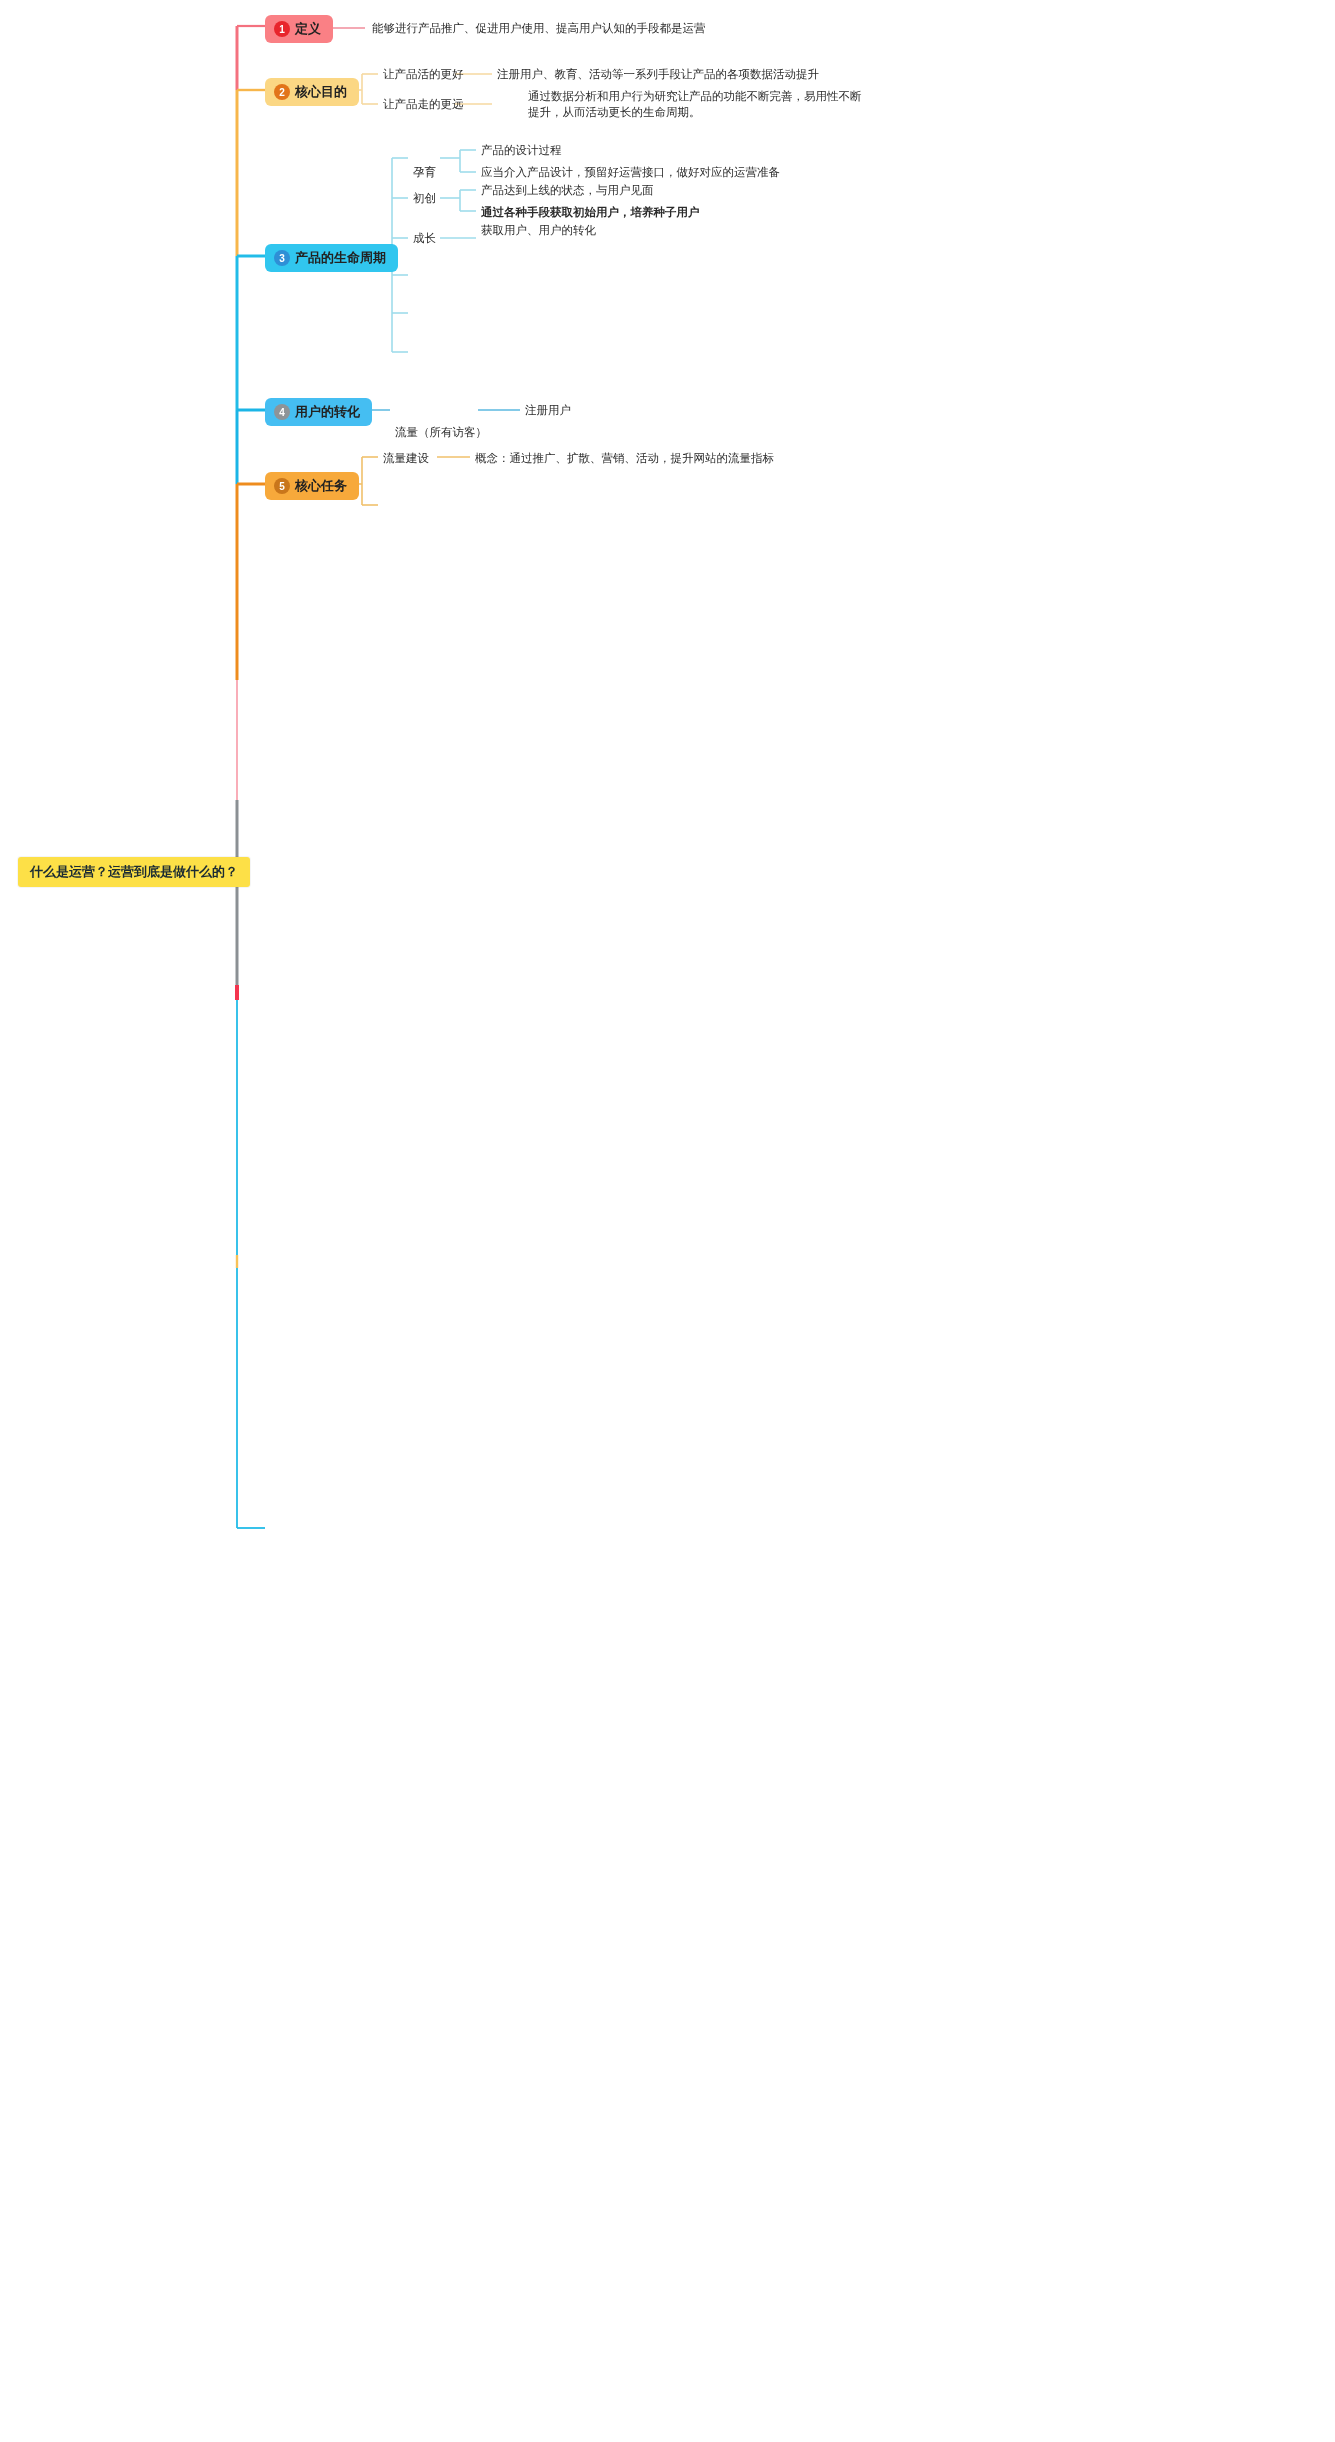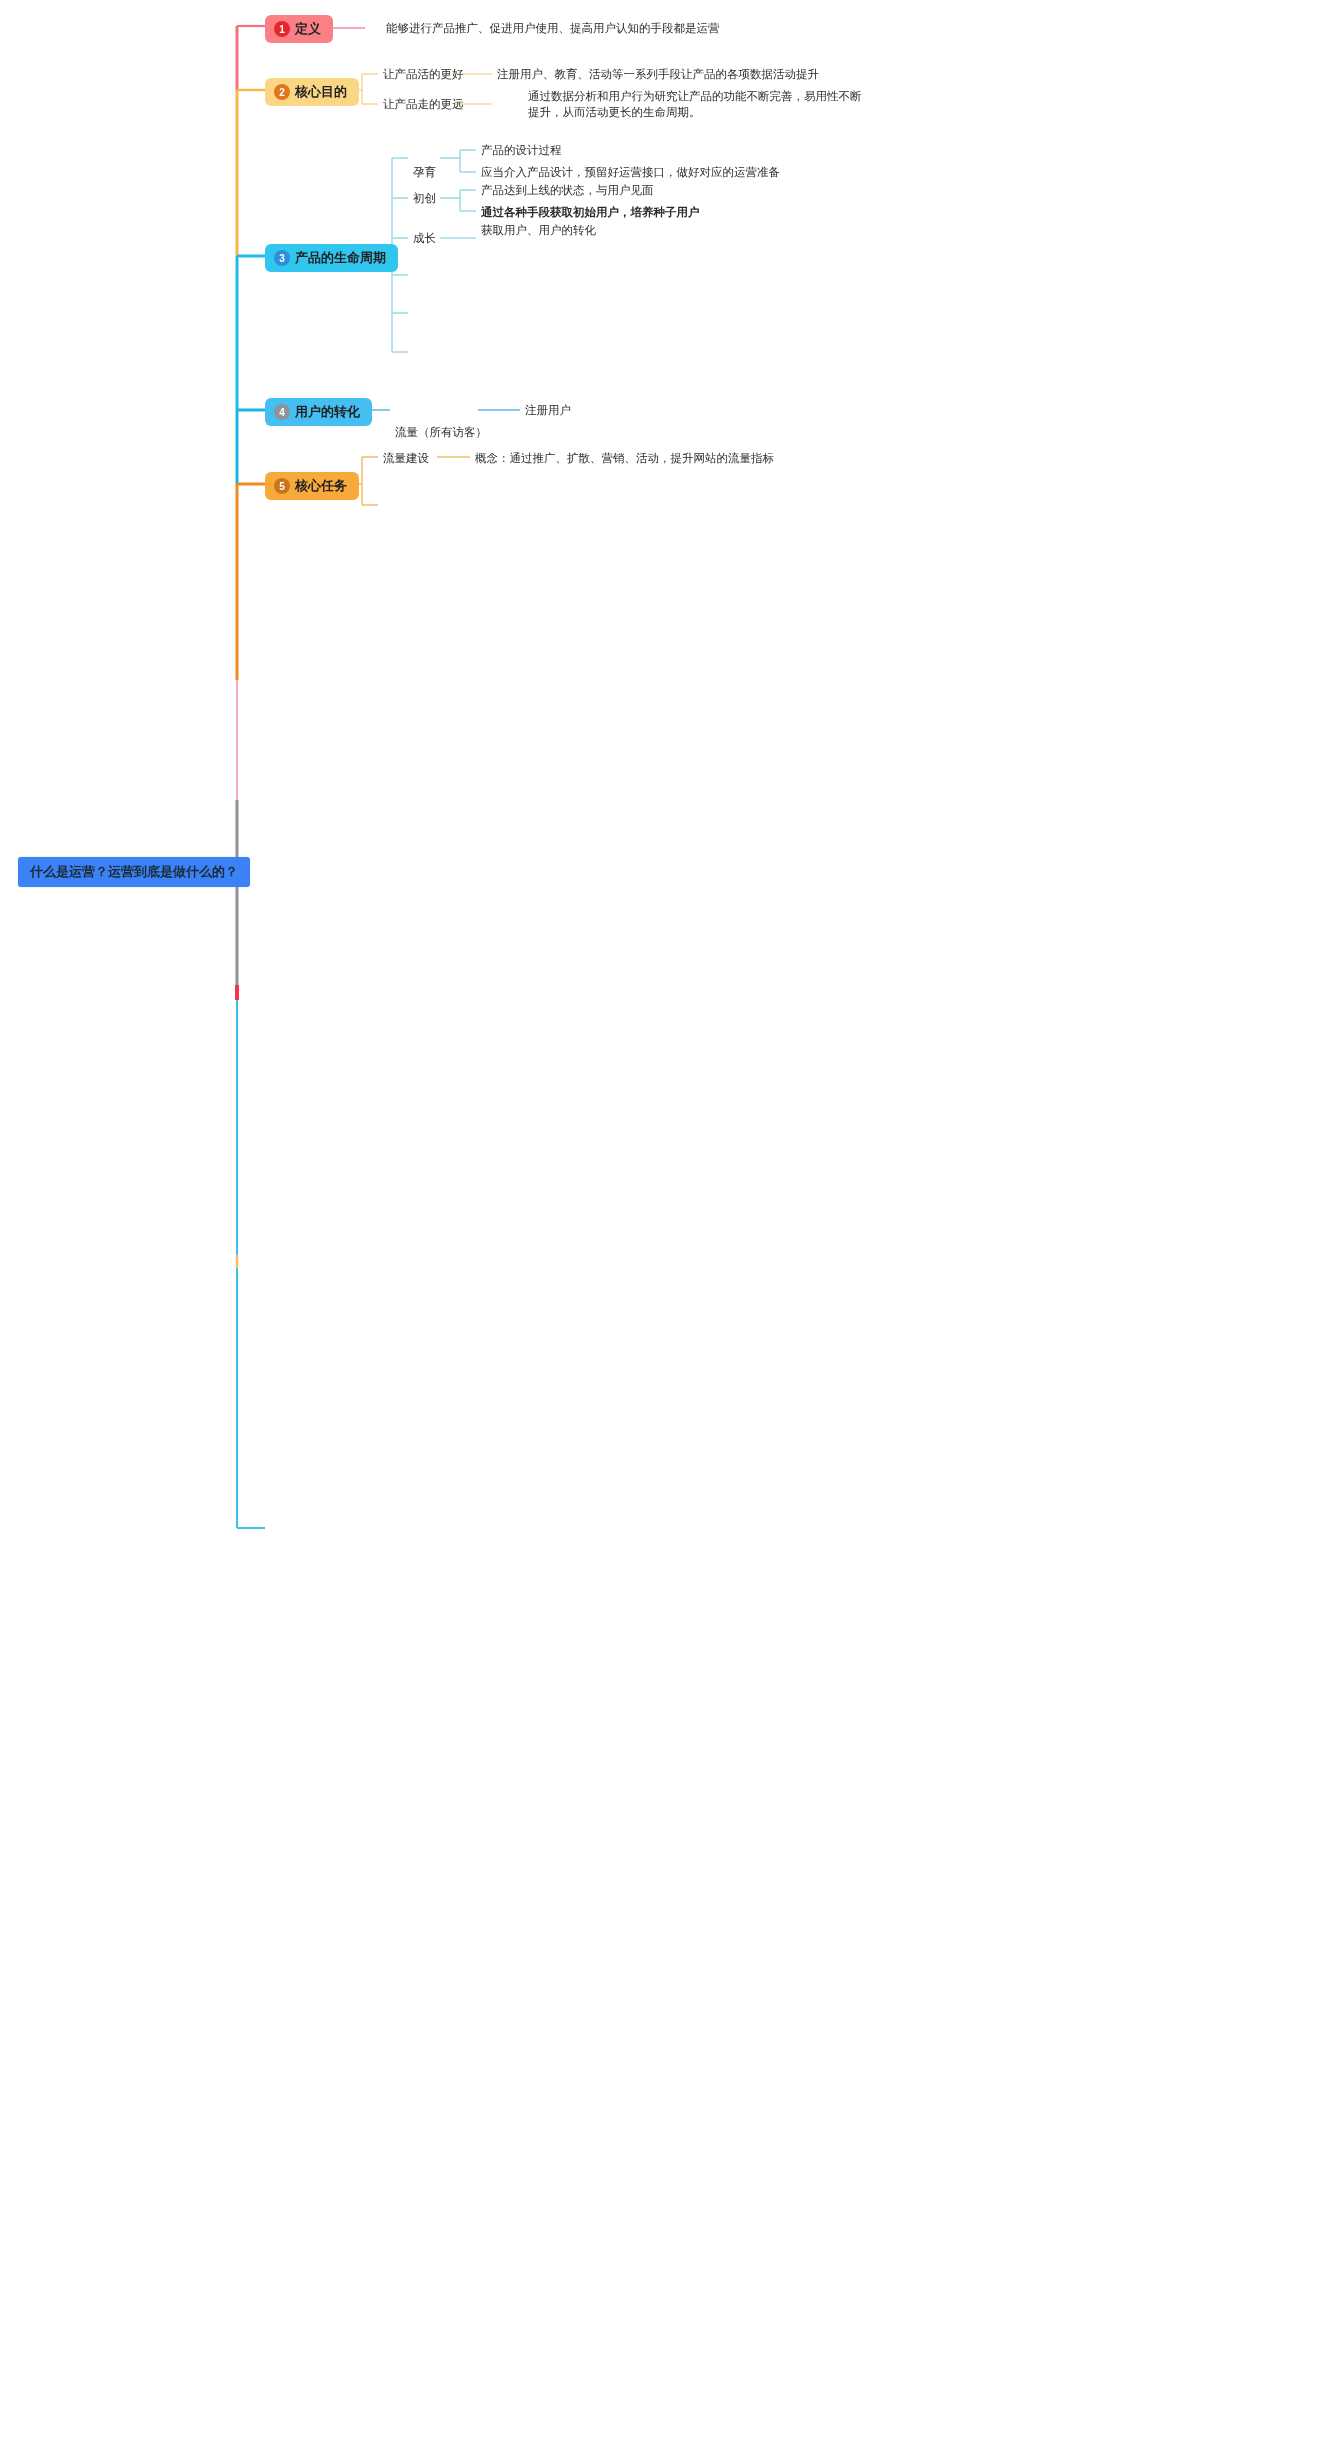--- a/index.html
+++ b/index.html
@@ -4,21 +4,21 @@
 <style>
   html,body{margin:0;padding:0;background:#ffffff;}
   body{width:1335px;height:2442px;position:relative;overflow:hidden;
        font-family:"Liberation Sans","DejaVu Sans",sans-serif;color:#222;}
   .canvas{position:absolute;inset:0;}
   svg.links{position:absolute;left:0;top:0;width:1335px;height:2442px;pointer-events:none;}
 
   
   .root{
     position:absolute;left:18px;top:857px;
-    background:#3b82f6;border-radius:3px;
+    background:#fde047;border-radius:3px;
     padding:6px 12px;font-size:13px;font-weight:bold;color:#1b2b33;
     white-space:nowrap;box-shadow:0 0 0 1px rgba(0,0,0,.04);
   }
 
   
   .l1{
     position:absolute;border-radius:6px;padding:5px 12px 5px 9px;
     font-size:13px;font-weight:bold;white-space:nowrap;color:#222;
     display:flex;align-items:center;gap:5px;
   }
@@ -145,21 +145,21 @@
   <div class="l1 n4" style="left:265px;top:398px;">
     <span class="num">4</span>
     <span>用户的转化</span>
   </div>
 
   <div class="l1 n5" style="left:265px;top:472px;">
     <span class="num">5</span>
     <span>核心任务</span>
   </div>
 
-  <div class="txt" style="left:386px;top:20px;">能够进行产品推广、促进用户使用、提高用户认知的手段都是运营</div>
+  <div class="txt" style="left:372px;top:20px;">能够进行产品推广、促进用户使用、提高用户认知的手段都是运营</div>
 
   <div class="txt" style="left:383px;top:66px;">让产品活的更好</div>
   <div class="txt" style="left:383px;top:96px;">让产品走的更远</div>
 
   <div class="txt" style="left:497px;top:66px;">注册用户、教育、活动等一系列手段让产品的各项数据活动提升</div>
   <div class="txt wrap" style="left:497px;top:88px;width:340px;">通过数据分析和用户行为研究让产品的功能不断完善，易用性不断提升，从而活动更长的生命周期。</div>
 
   <div class="txt" style="left:413px;top:150px;margin-top:14px;">孕育</div>
   <div class="txt" style="left:413px;top:190px;">初创</div>
   <div class="txt" style="left:413px;top:230px;">成长</div>

